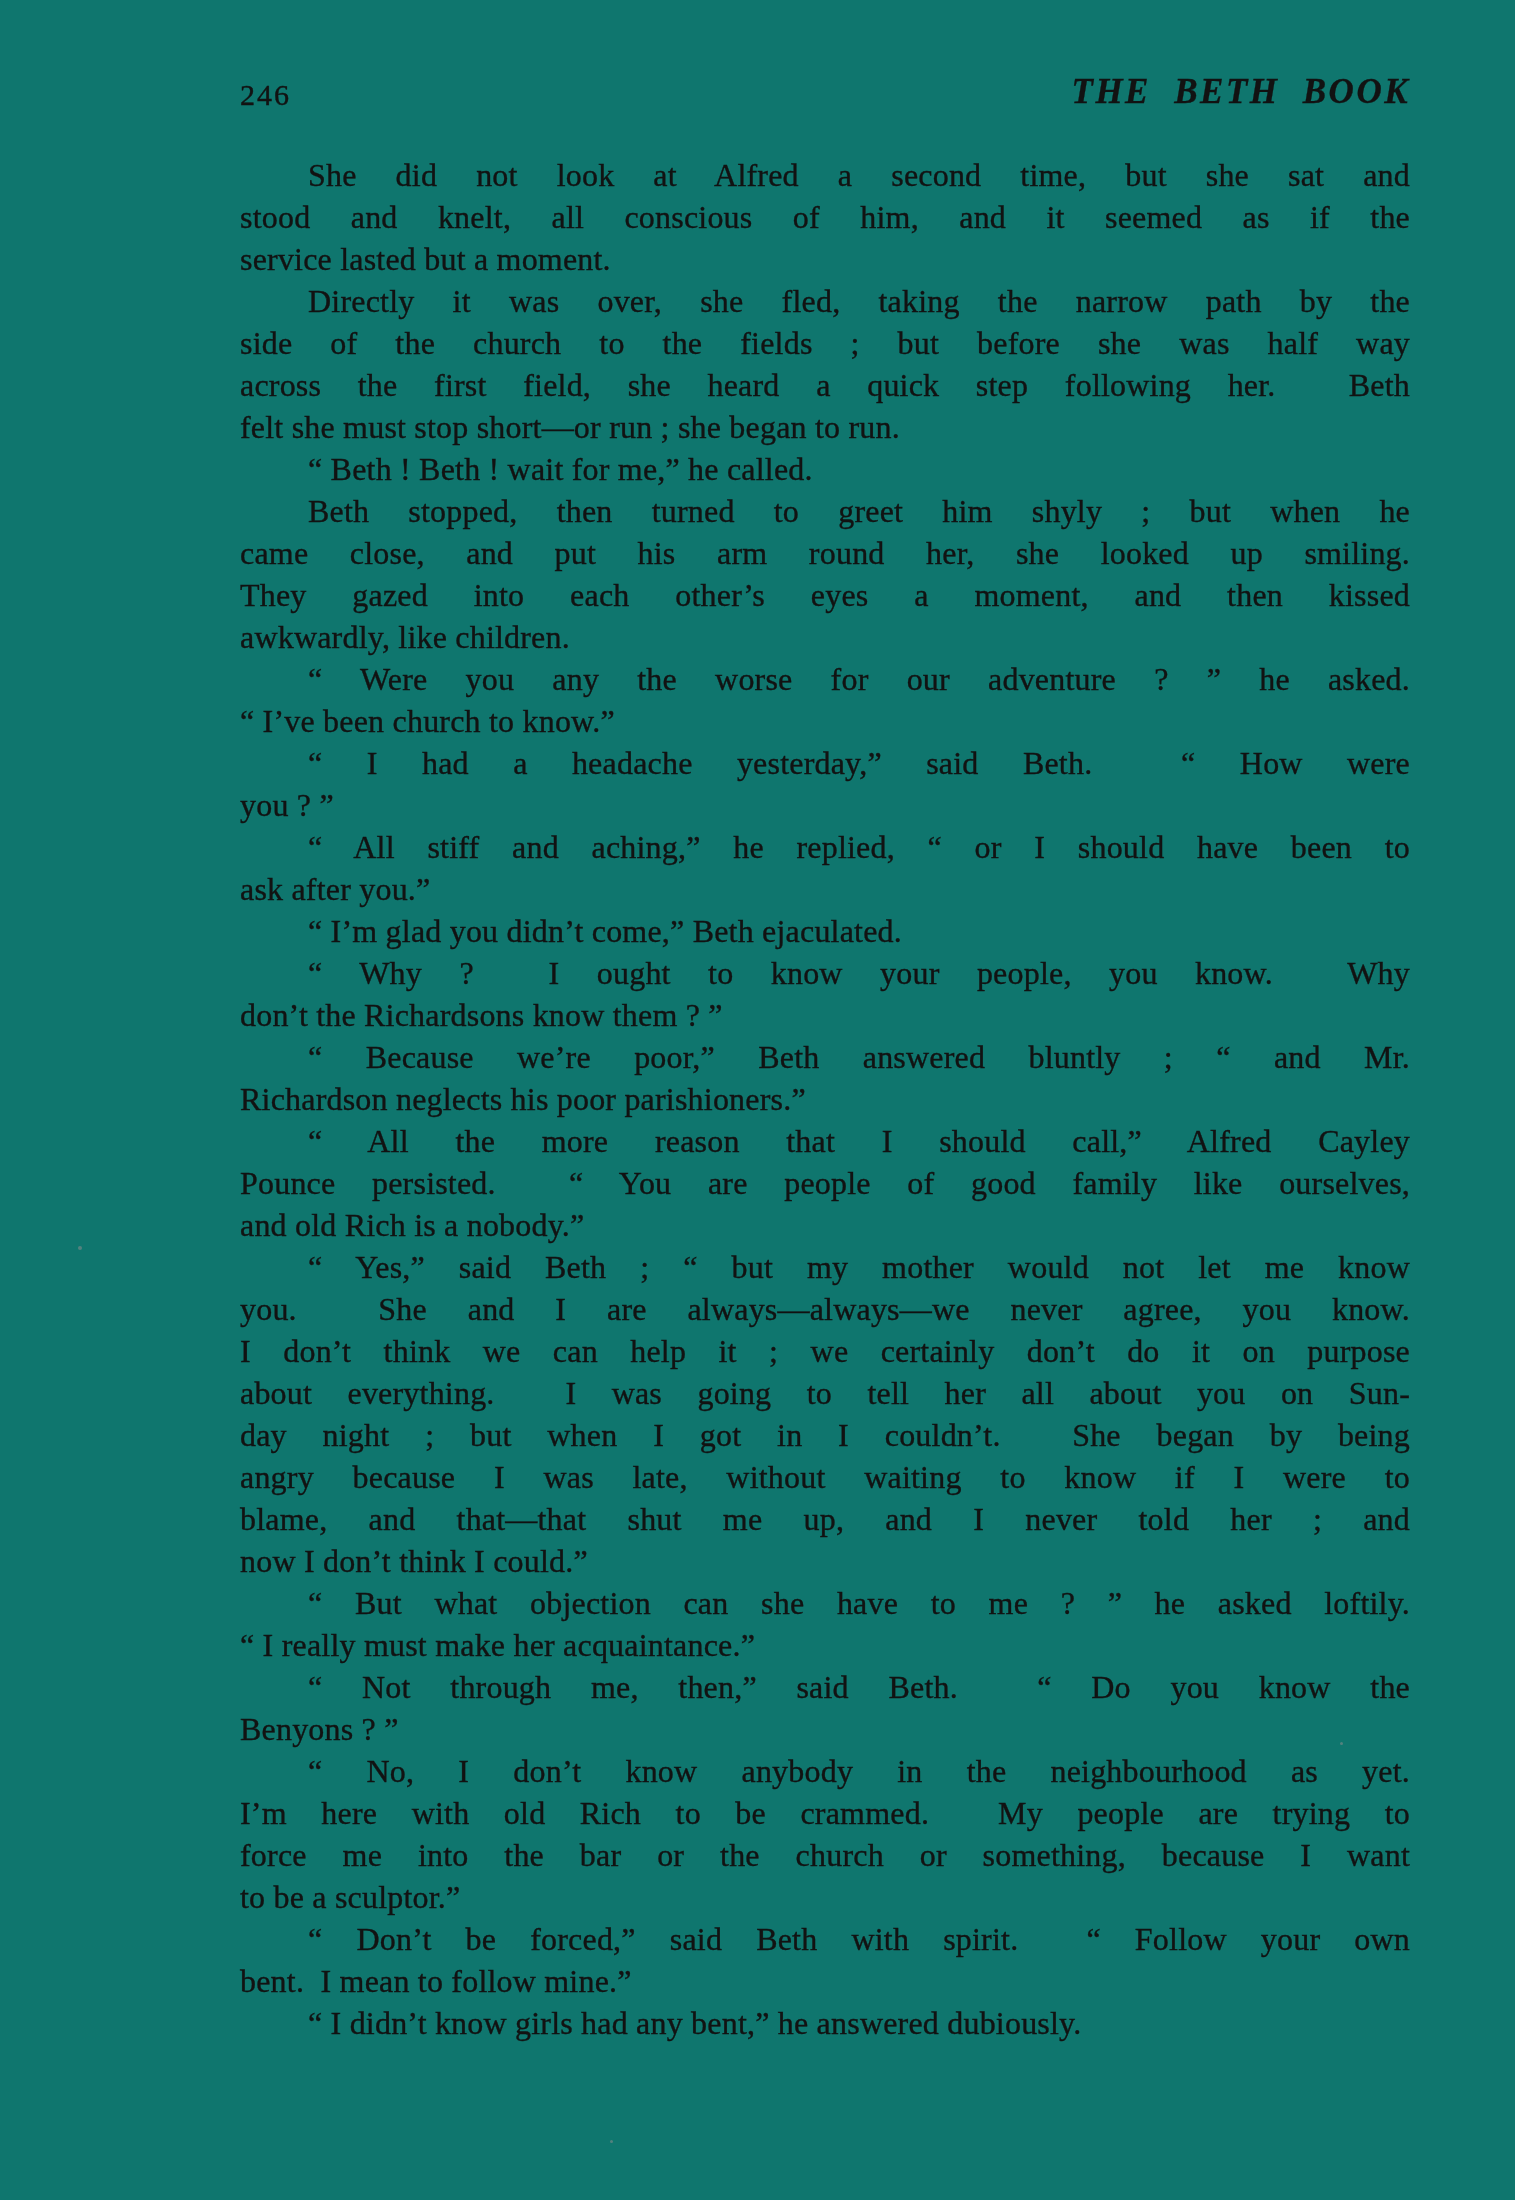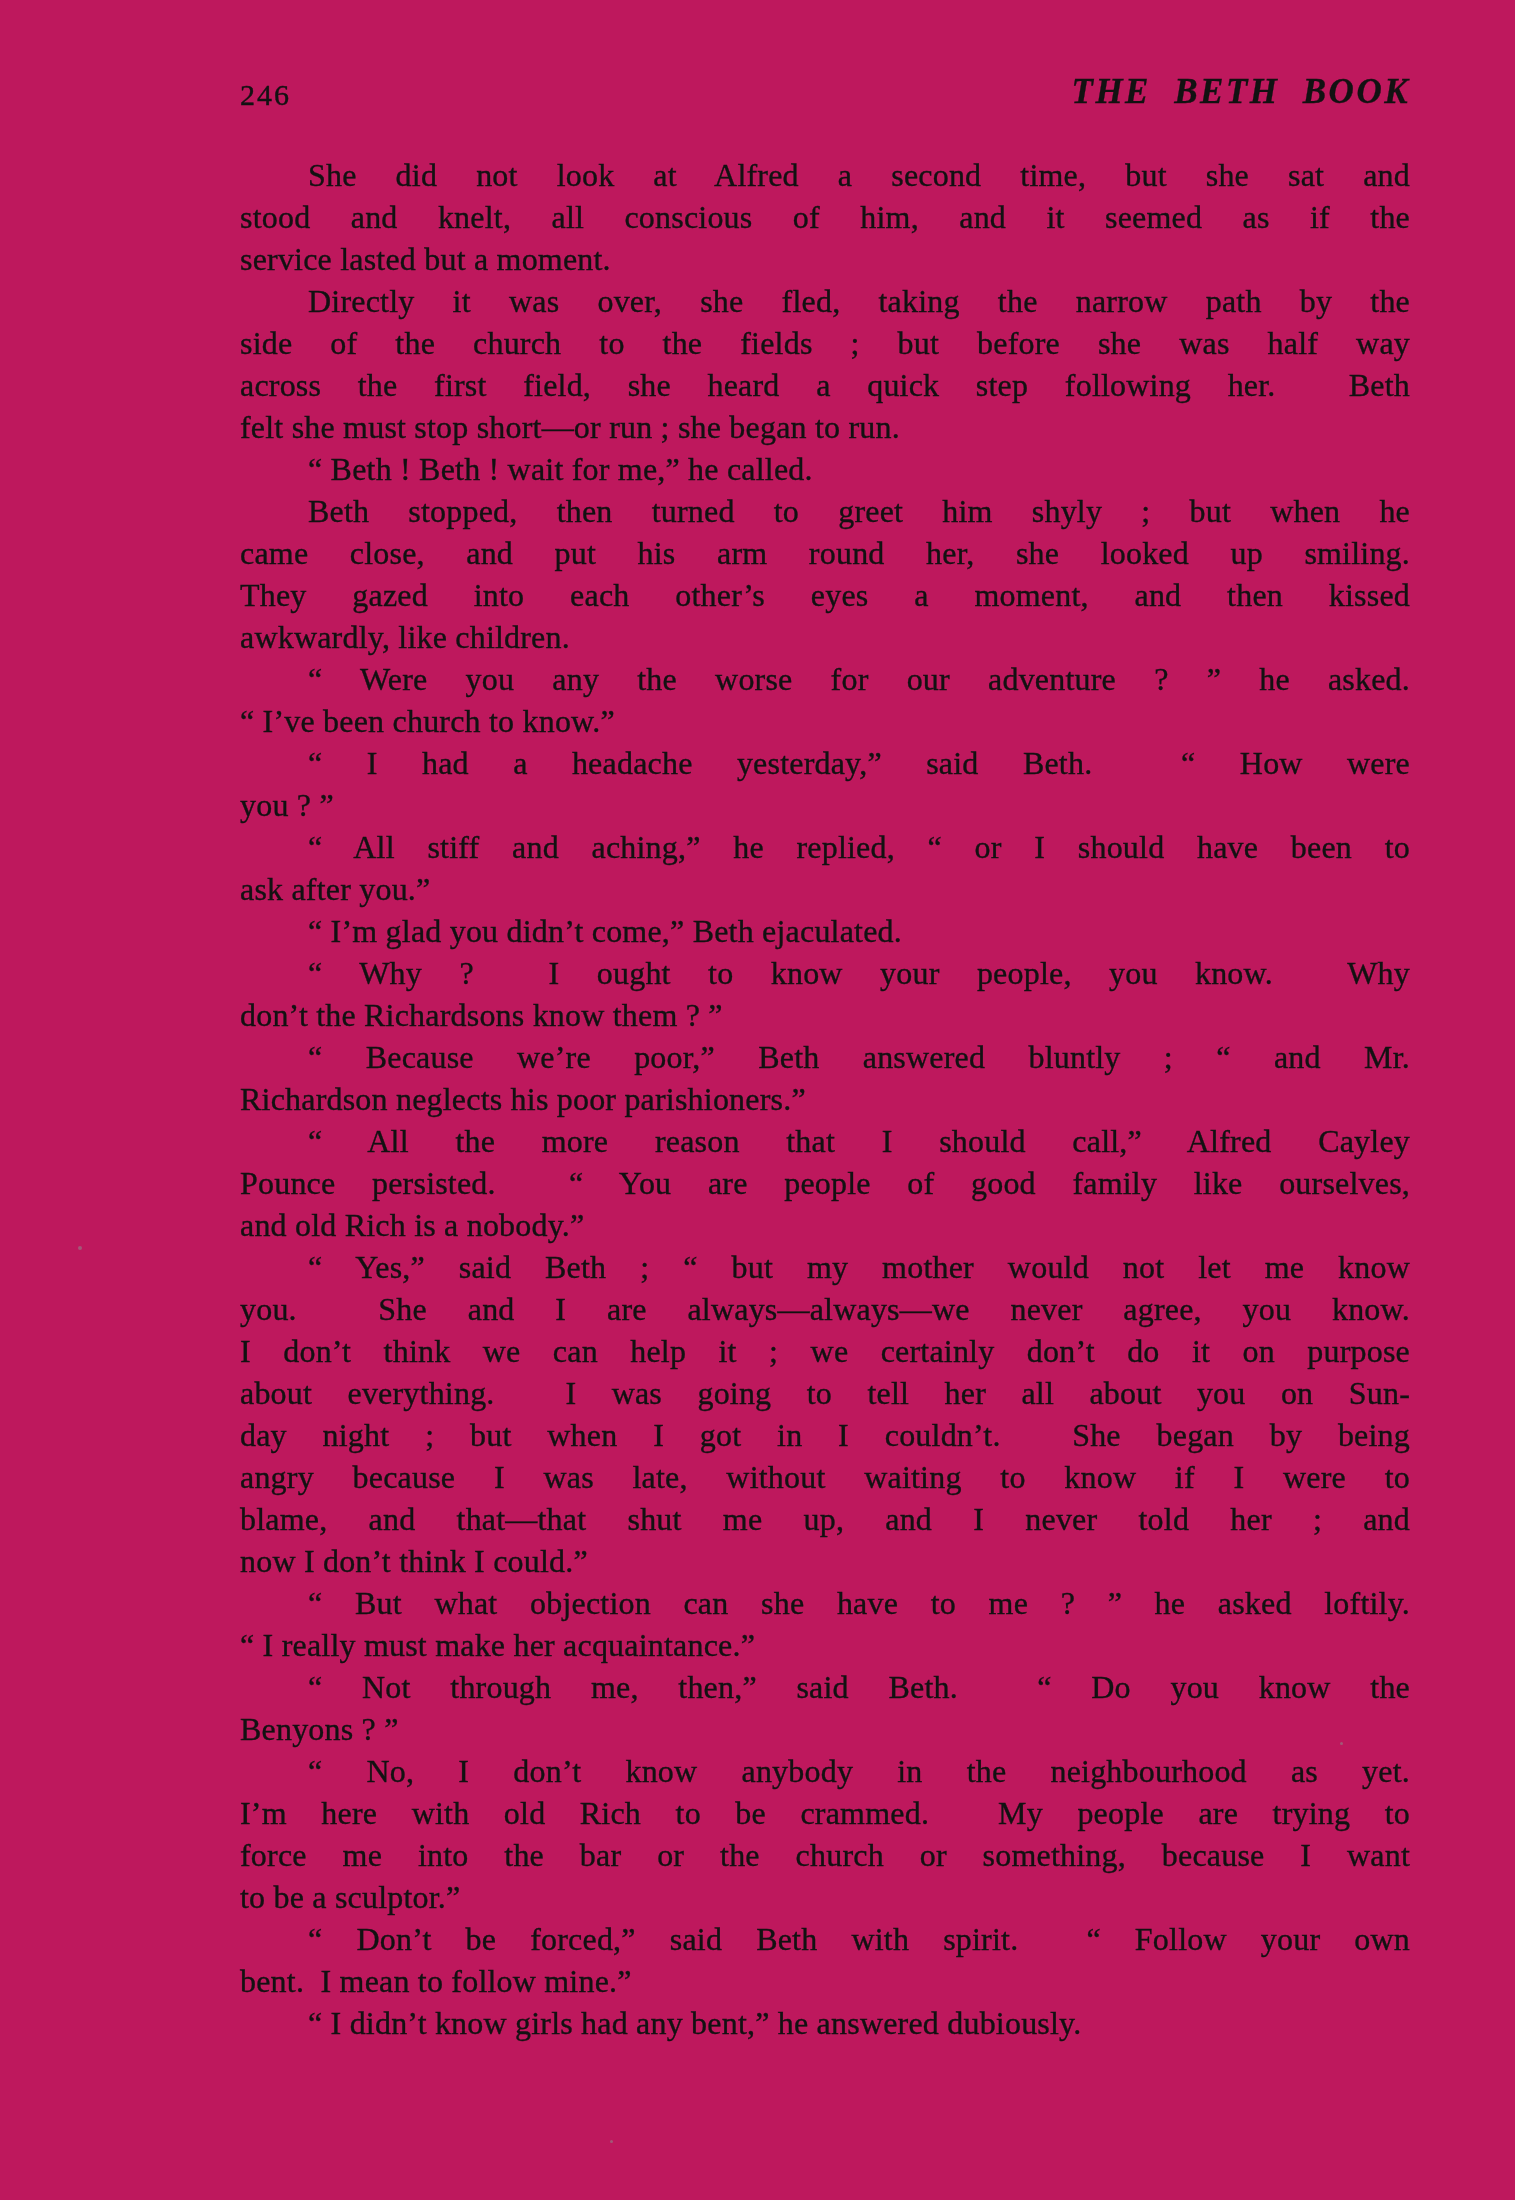--- a/index.html
+++ b/index.html
@@ -4,21 +4,21 @@
 <style>
   html, body {
     margin: 0;
     padding: 0;
     background: #ffffff;
   }
   .page {
     position: relative;
     width: 1515px;
     height: 2200px;
-    background: #be185d;
+    background: #0f766e;
     overflow: hidden;
     font-family: "Liberation Serif", serif;
     color: #121212;
   }
   .text-block {
     position: absolute;
     left: 240px;
     top: 72px;
     width: 1170px;
   }

